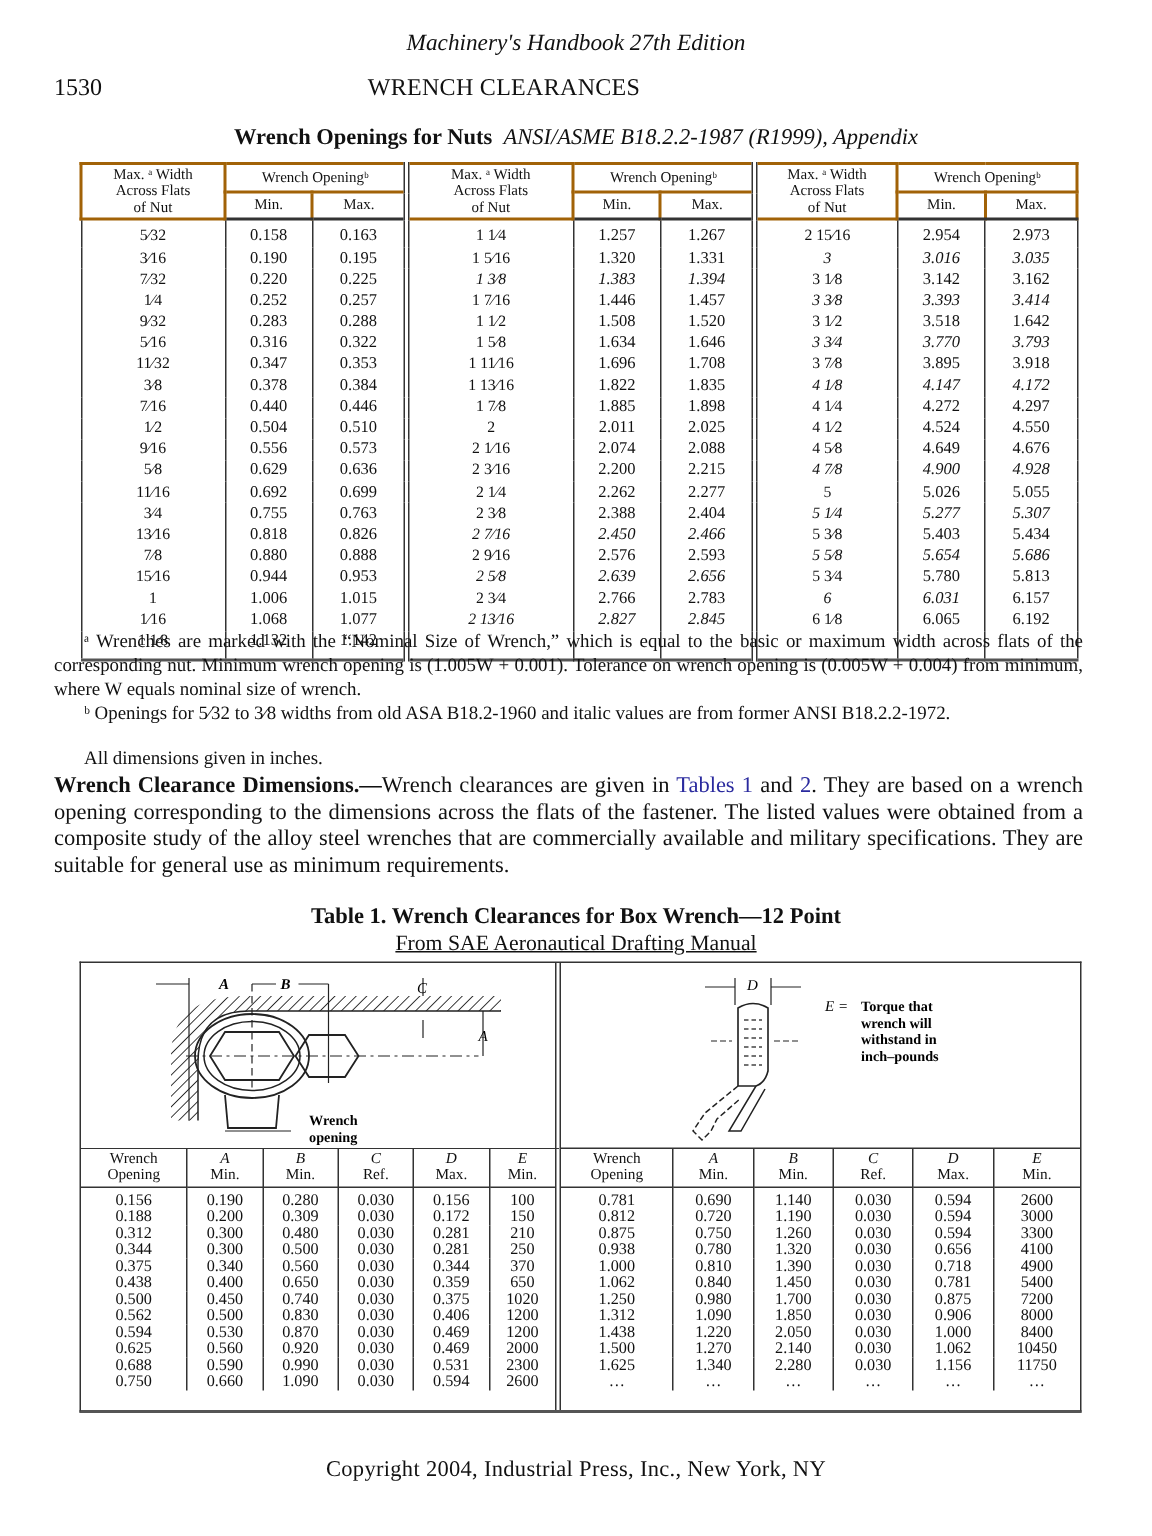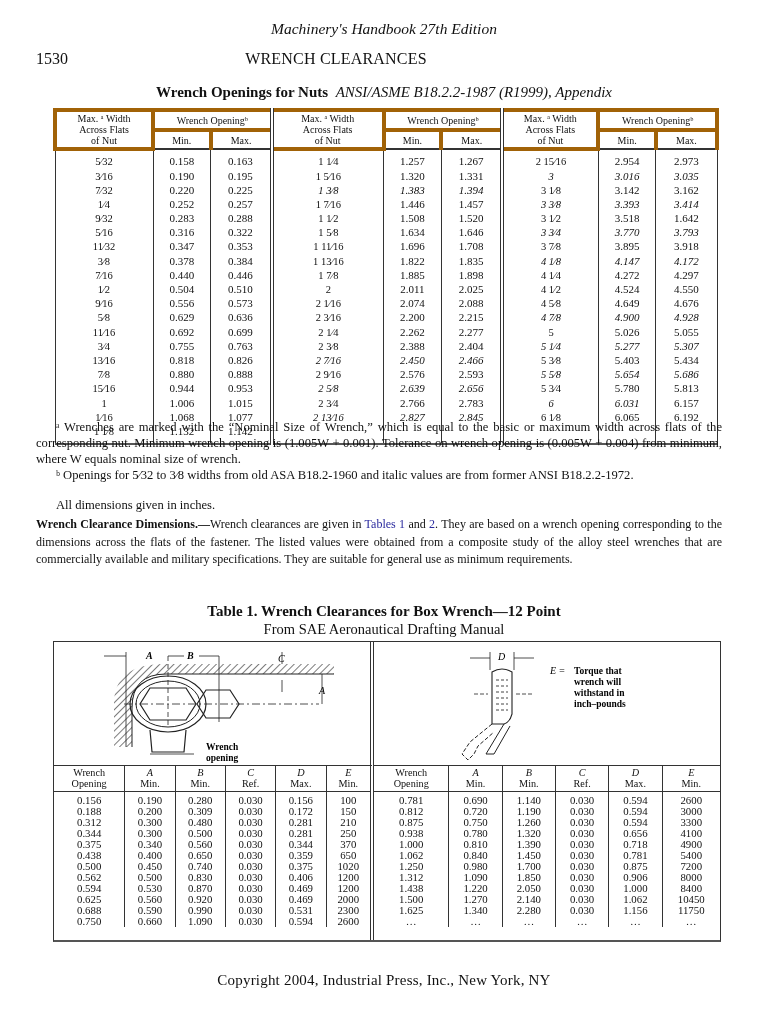--- a/index.html
+++ b/index.html
@@ -7,40 +7,40 @@
   .abs { position:absolute; }
   .running-head { top:20px; left:0; width:768px; text-align:center; font-style:italic; font-size:15.5px; }
   .pageno { top:50px; left:36px; font-size:16px; }
   .section-title { top:50px; left:0; width:672px; text-align:center; font-size:16px; letter-spacing:0.2px; }
   .t1-title { top:84px; left:0; width:768px; text-align:center; font-size:15px; }
   .t1-title b { font-weight:bold; }
   .t1-title i { font-style:italic; }
 
   table { border-collapse:collapse; }
   .nuts { top:108px; left:53px; width:666px; font-size:11px; border:1.5px solid #222; border-bottom:2.5px solid #555; }
-  .nuts th { font-weight:normal; font-size:10px; line-height:11px; border:4px solid #a16207; padding:1px 2px; text-align:center; }
+  .nuts th { font-weight:normal; font-size:10px; line-height:11px; border:2px solid #a16207; padding:1px 2px; text-align:center; }
   .nuts td { text-align:center; padding:0; height:14.2px; line-height:13.5px; border-left:1px solid #333; border-right:1px solid #333; }
   .nuts tr.first td { padding-top:4px; }
   .nuts tr.last td { padding-bottom:4px; }
   .nuts .dbl { border-right:4px double #333 !important; }
   .nuts thead tr:last-child th { border-bottom:2px solid #333; }
   .it { font-style:italic; }
   .frac { font-size:10.5px; }
 
   .notes { top:419px; left:36px; width:686px; font-size:12.6px; line-height:16px; text-align:justify; }
   .notes p { margin:0; }
   .indent { text-indent:20px; }
   .allinches { top:498px; left:56px; font-size:12.6px; }
 
-  .para { top:516px; left:36px; width:686px; font-size:12px; line-height:17.5px; text-align:justify;font-family:Liberation Serif, serif; }
+  .para { top:516px; left:36px; width:686px; font-size:15px; line-height:17.5px; text-align:justify;font-family:Liberation Serif, serif; }
   .para b { font-weight:bold; }
   .para .link { color:#2a2a9e; }
 
   .t2-title { top:603px; left:0; width:768px; text-align:center; font-size:15px; font-weight:bold; }
-  .t2-sub { top:621px; left:0; width:768px; text-align:center; font-size:14.5px; }
+  .t2-sub { top:621px; left:0; width:768px; text-align:center; font-size:14.5px;text-decoration:underline; }
 
   .box { top:641px; left:53px; width:666px; height:298px; border:1.5px solid #333; border-bottom:2.5px solid #555; }
   .fig-left { position:absolute; left:0; top:0; width:316px; height:123px; border-right:4px double #333; border-bottom:1px solid #333; }
   .fig-right { position:absolute; left:320px; top:0; width:346px; height:123px; border-bottom:1px solid #333; }
   .clr { position:absolute; top:124px; font-size:10.8px; }
   .clr-left { left:0; width:316px; border-right:4px double #333; height:174px; }
   .clr-right { left:320px; width:346px; height:174px; }
   .clr table { width:100%; }
   .clr th { font-weight:normal; font-size:10.2px; line-height:11px; border-right:1px solid #333; border-bottom:1px solid #333; padding:1px 0 2px 0; text-align:center; }
   .clr th:last-child, .clr td:last-child { border-right:none; }

